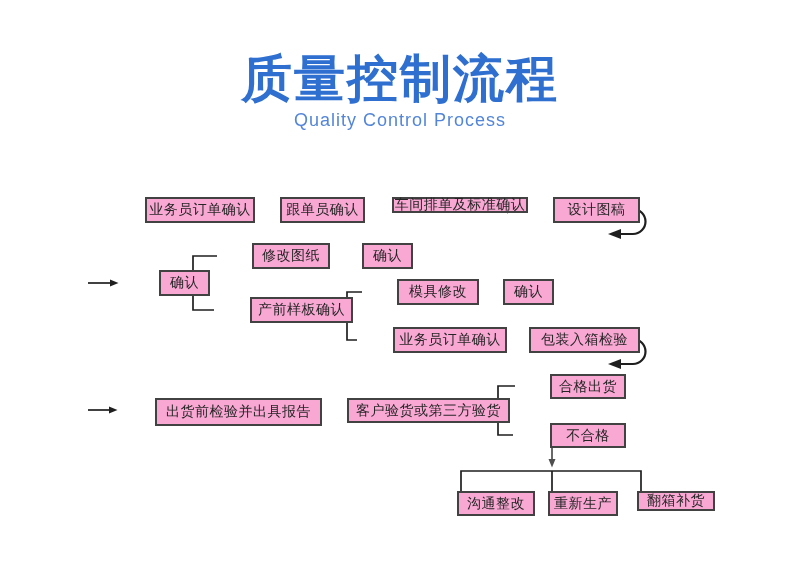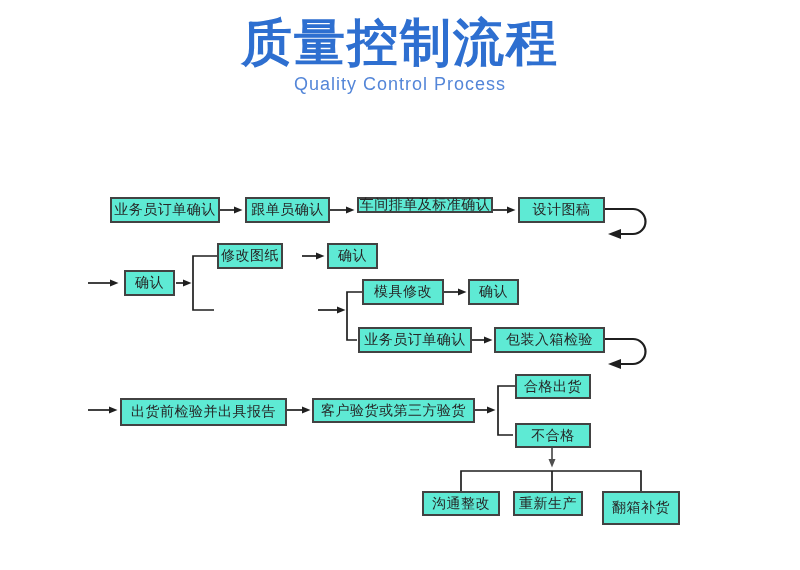--- a/index.html
+++ b/index.html
@@ -9,50 +9,51 @@
     background:#ffffff;
     overflow:hidden;
     font-family:"Liberation Sans","DejaVu Sans",sans-serif;
   }
   .header{
     position:absolute;top:0;left:0;width:800px;
     text-align:center;
   }
   .title{
     margin:0;
-    padding-top:16px;
+    padding-top:52px;
     font-size:51px;
     line-height:54px;
     font-weight:800;
     letter-spacing:2px;
     color:#2e6fd0;
   }
   .subtitle{
     margin-top:2px;
     font-size:18px;
     line-height:25px;
     font-weight:400;
     letter-spacing:1px;
     color:#5486d8;
   }
   svg.connectors{
     position:absolute;top:0;left:0;
   }
   .node{
     position:absolute;
     box-sizing:border-box;
-    background:#5eead4;
+    background:#f9a8d4;
     border:2px solid #424242;
     display:flex;
     align-items:center;
     justify-content:center;
     font-size:14px;
     letter-spacing:0.5px;
     color:#262626;
     white-space:nowrap;
+    margin-left:35px;
   }
 </style>
 </head>
 <body>
 
 <div id="stage">
 
   <div class="header">
     <h1 class="title">质量控制流程</h1>
     <div class="subtitle">Quality Control Process</div>
@@ -93,29 +94,30 @@
     <path d="M552,447 V459" fill="none" stroke="#4f4f4f" stroke-width="1.7" marker-end="url(#arrowGray)"></path>
     <path d="M461,491 V471 H641 V491 M552,471 V491" fill="none" stroke="#1f1f1f" stroke-width="1.7"></path>
   </svg>
 
   <div class="node" style="left:110px;top:197px;width:110px;height:26px">业务员订单确认</div>
   <div class="node" style="left:245px;top:197px;width:85px;height:26px">跟单员确认</div>
   <div class="node" style="left:357px;top:197px;width:136px;height:16px">车间排单及标准确认</div>
   <div class="node" style="left:518px;top:197px;width:87px;height:26px">设计图稿</div>
 
   <div class="node" style="left:124px;top:270px;width:51px;height:26px">确认</div>
-  <div class="node" style="left:217px;top:243px;width:66px;height:26px">修改图纸</div>
+  <div class="node" style="left:217px;top:243px;width:78px;height:26px">修改图纸</div>
   <div class="node" style="left:327px;top:243px;width:51px;height:26px">确认</div>
+  <div class="node" style="left:215px;top:297px;width:103px;height:26px">产前样板确认</div>
   <div class="node" style="left:362px;top:279px;width:82px;height:26px">模具修改</div>
   <div class="node" style="left:468px;top:279px;width:51px;height:26px">确认</div>
   <div class="node" style="left:358px;top:327px;width:114px;height:26px">业务员订单确认</div>
   <div class="node" style="left:494px;top:327px;width:111px;height:26px">包装入箱检验</div>
 
   <div class="node" style="left:120px;top:398px;width:167px;height:28px">出货前检验并出具报告</div>
   <div class="node" style="left:312px;top:398px;width:163px;height:25px">客户验货或第三方验货</div>
   <div class="node" style="left:515px;top:374px;width:76px;height:25px">合格出货</div>
   <div class="node" style="left:515px;top:423px;width:76px;height:25px">不合格</div>
 
   <div class="node" style="left:422px;top:491px;width:78px;height:25px">沟通整改</div>
   <div class="node" style="left:513px;top:491px;width:70px;height:25px">重新生产</div>
-  <div class="node" style="left:602px;top:491px;width:78px;height:34px">翻箱补货</div>
+  <div class="node" style="left:602px;top:491px;width:78px;height:20px">翻箱补货</div>
 
 </div>
 
 </body></html>

